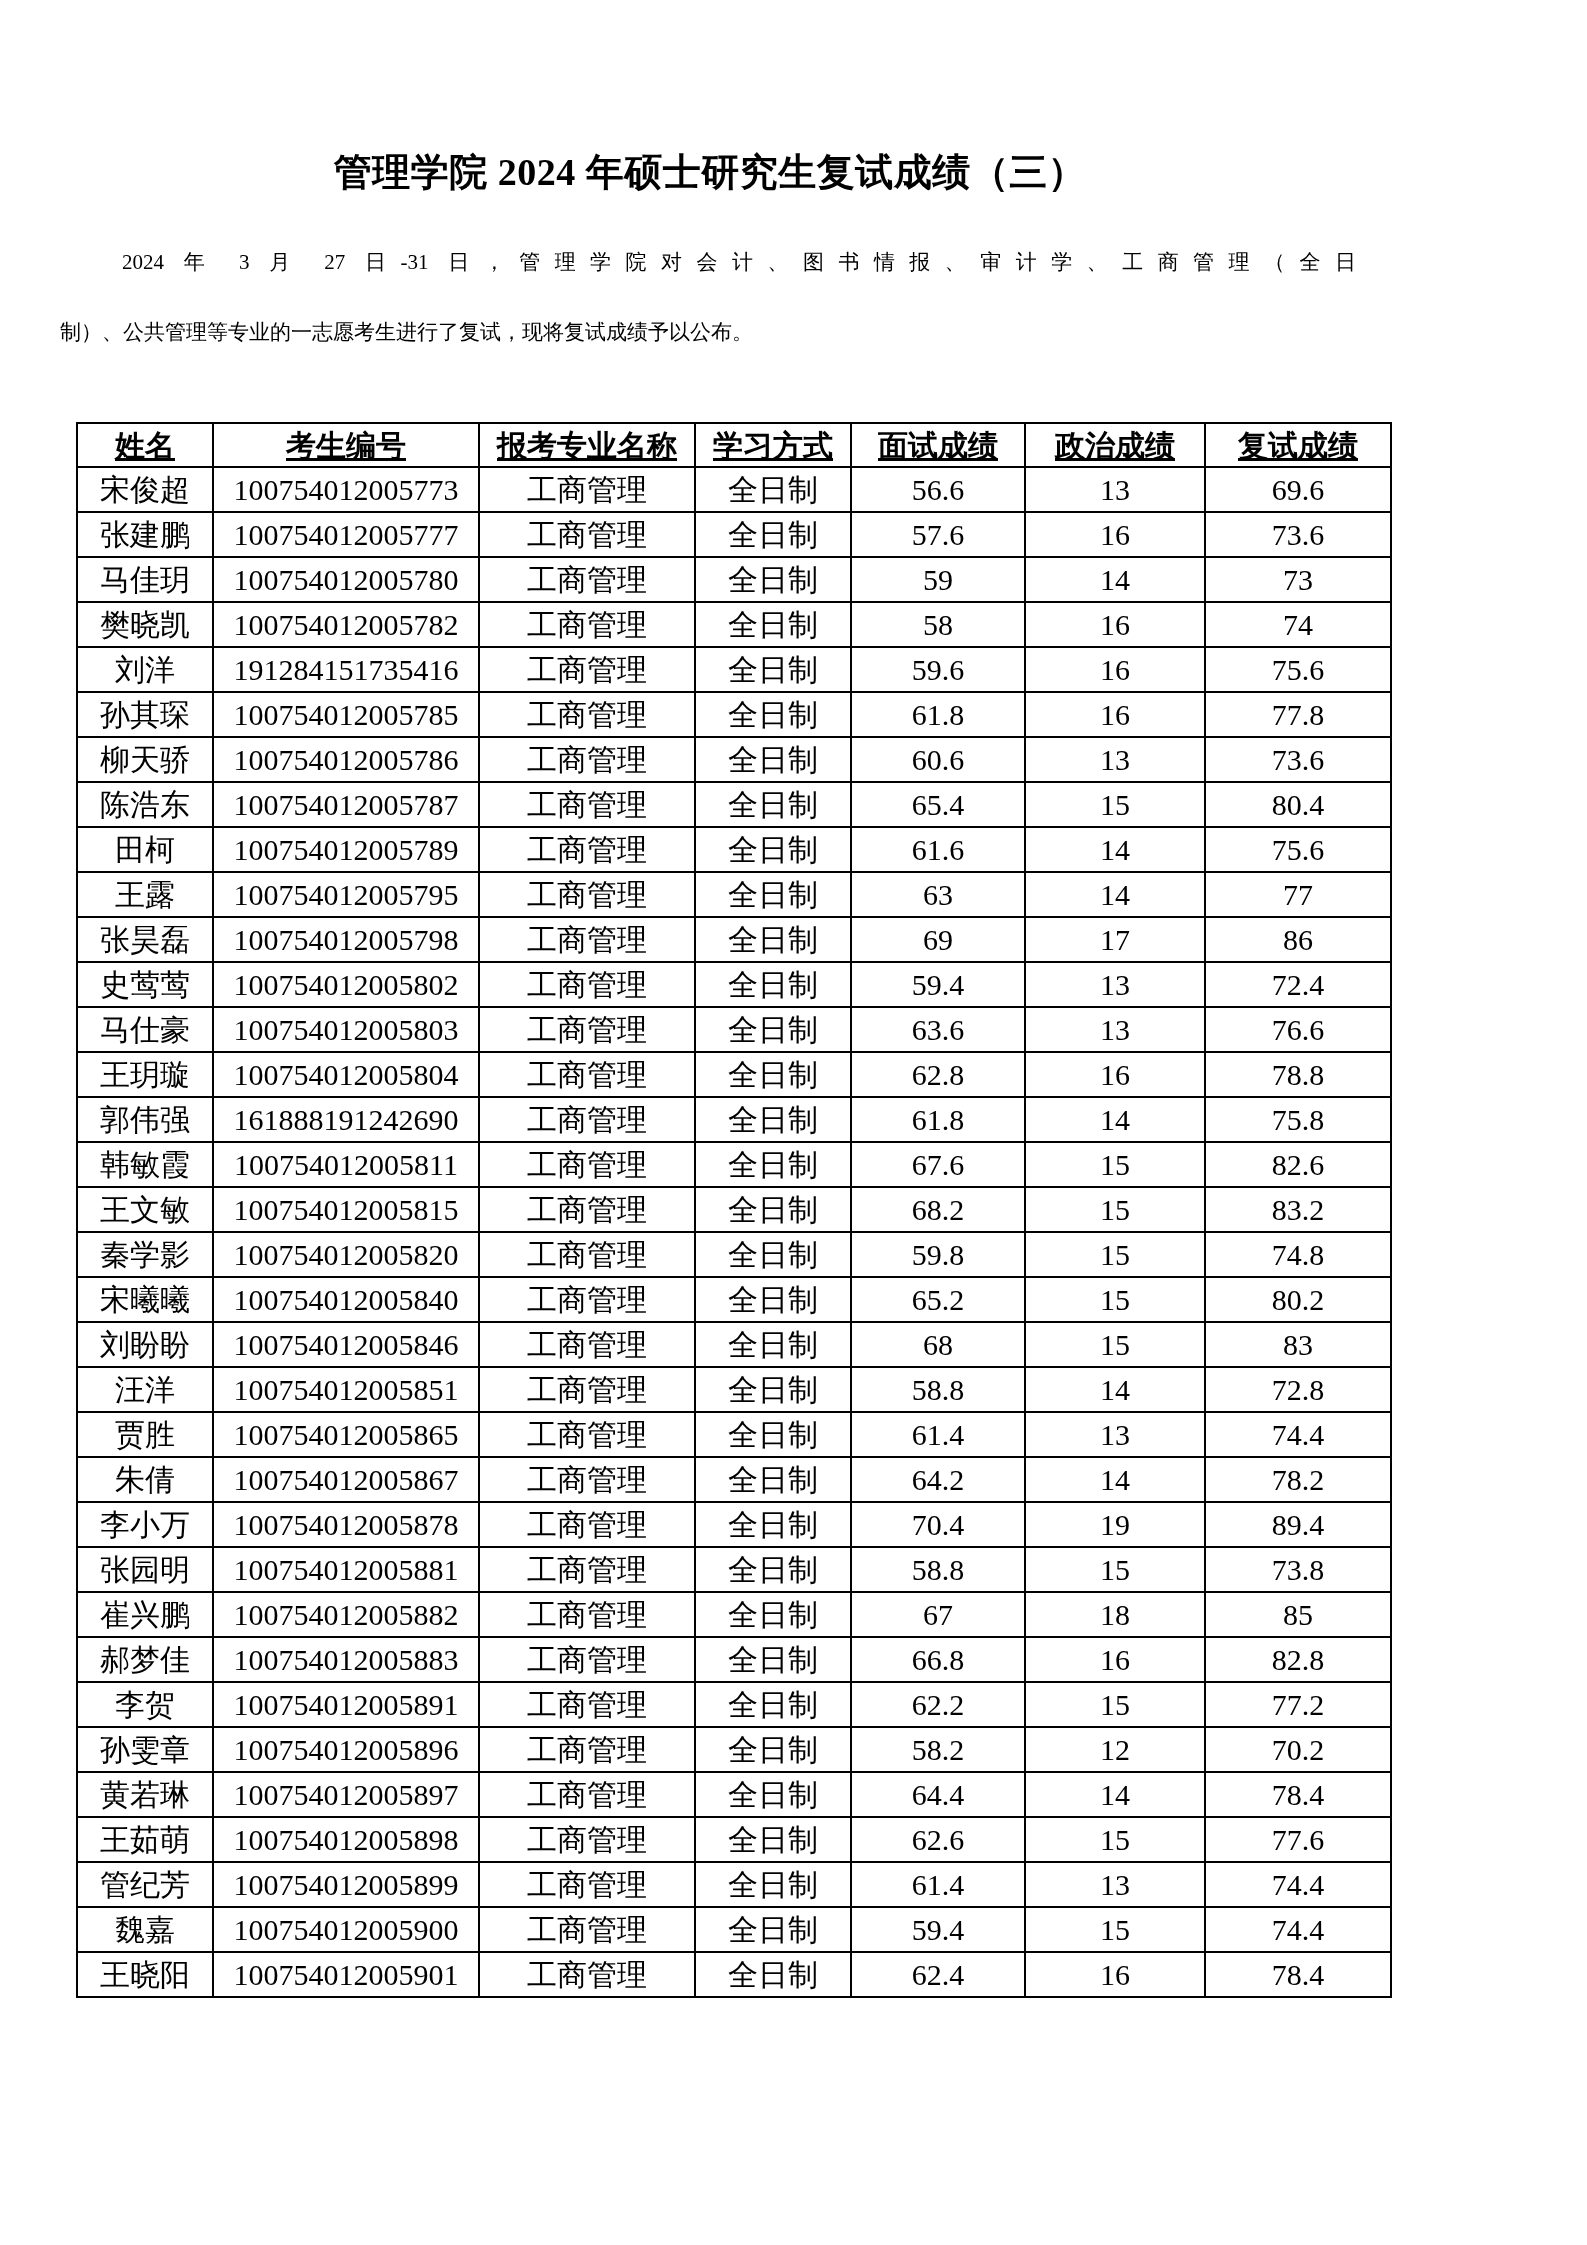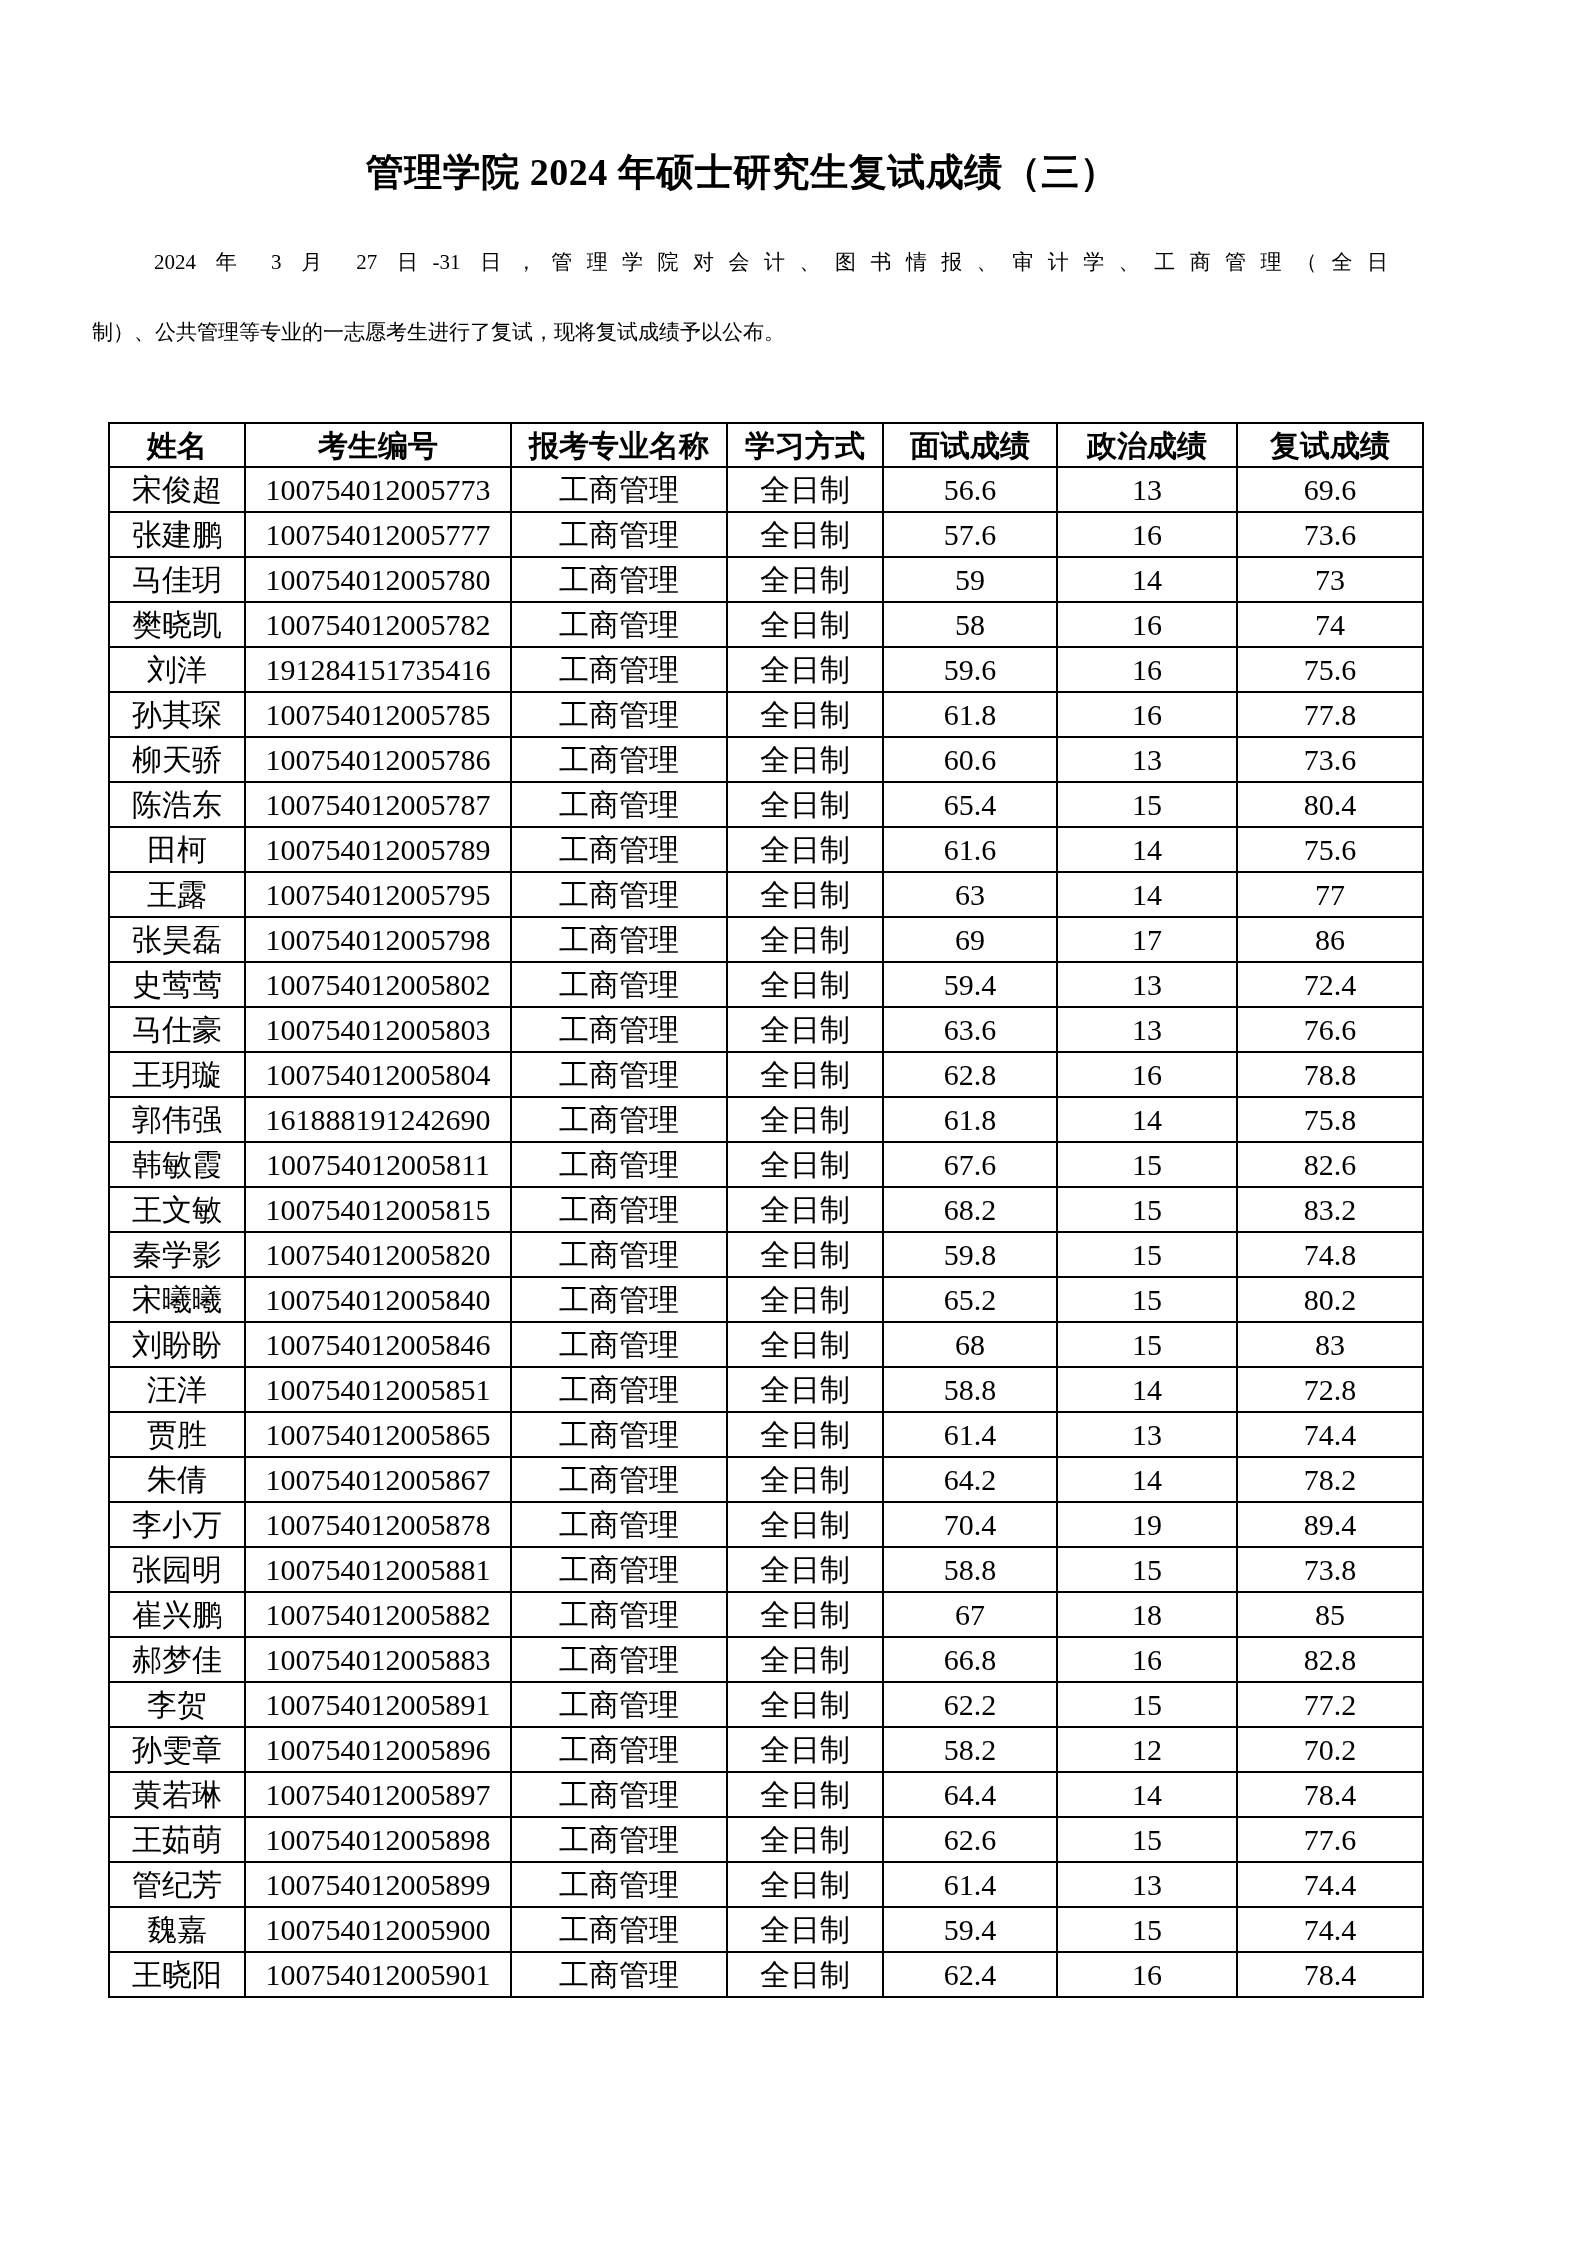--- a/index.html
+++ b/index.html
@@ -11,21 +11,21 @@
     width: 1587px;
     height: 2245px;
     overflow: hidden;
     color: #000000;
     font-family: "Liberation Serif", "DejaVu Serif", serif;
   }
   .page {
     box-sizing: border-box;
     width: 1587px;
     height: 2245px;
-    padding: 145px 139px 0 92px;
+    padding: 145px 139px 0 60px;
     background: #ffffff;
   }
   .doc-title {
     margin: 0;
     width: 1300px;
     text-align: center;
     font-size: 38px;
     font-weight: 700;
     line-height: 54px;
     letter-spacing: 0.5px;
@@ -60,20 +60,21 @@
     text-align: center;
     vertical-align: middle;
     font-size: 30px;
     line-height: 1.1;
     white-space: nowrap;
     overflow: hidden;
   }
   .score-table th {
     font-weight: 700;
     height: 42px;
+    text-decoration: underline;
   }
   .score-table td {
     font-weight: 400;
   }
 </style>
 </head>
 <body>
 
 <div class="page">
 

